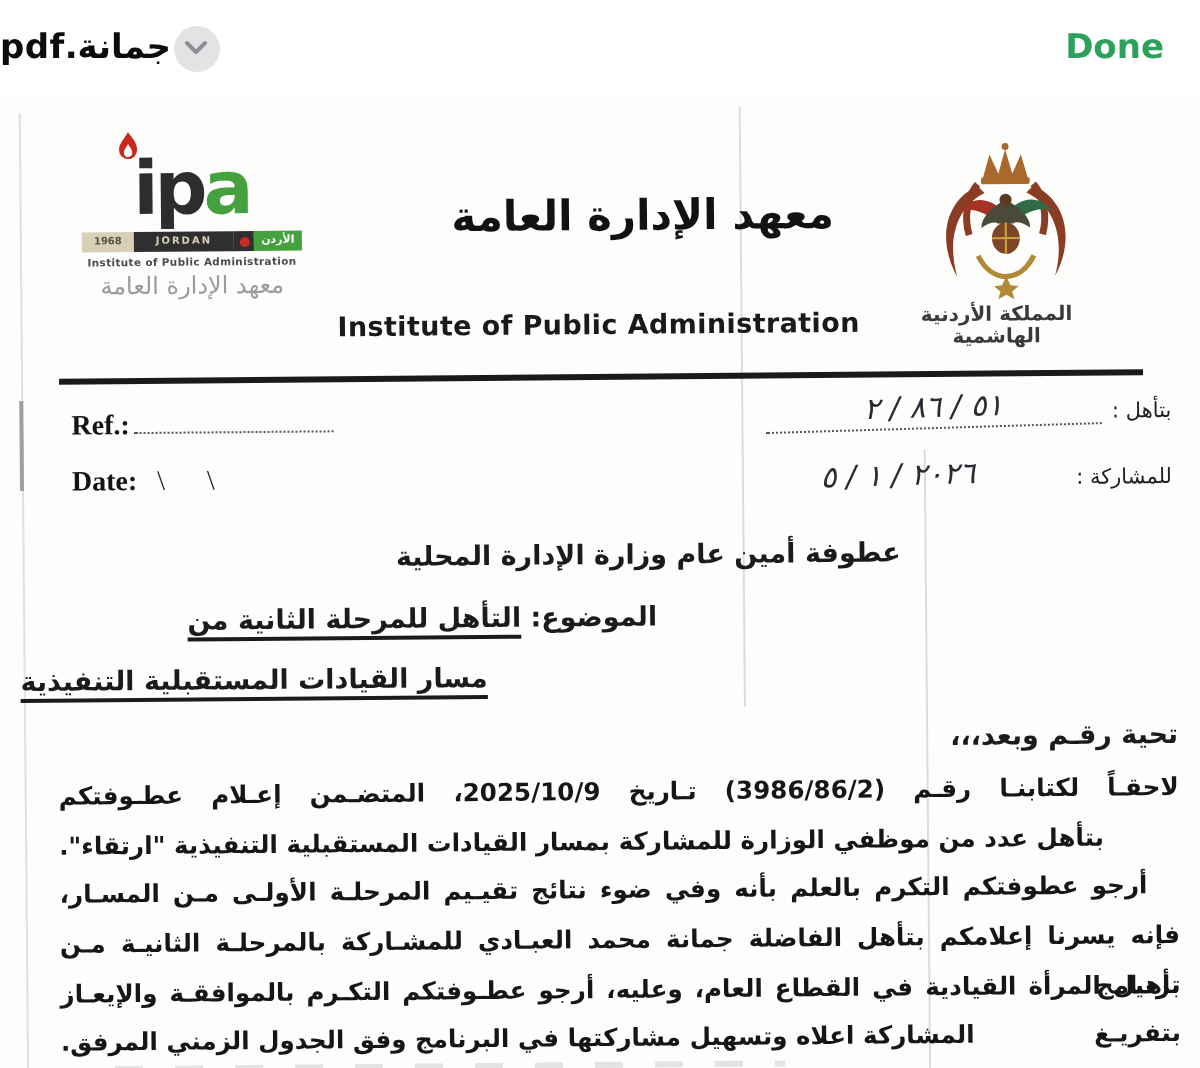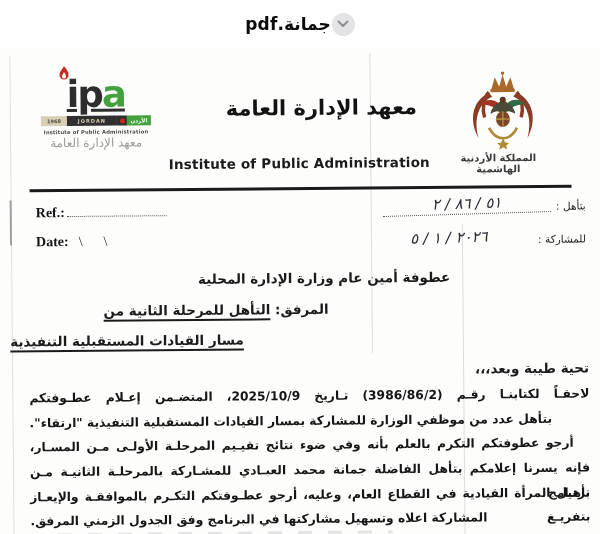--- a/index.html
+++ b/index.html
@@ -4,21 +4,21 @@
 <style>
   html,body{margin:0;padding:0;}
   body{width:600px;height:534px;overflow:hidden;background:#fff;
        font-family:"DejaVu Sans",sans-serif;}
   .screen{position:relative;width:600px;height:534px;background:#fcfcfc;overflow:hidden;}
 
   
   .navbar{position:absolute;top:0;left:0;right:0;height:48px;background:#ffffff;
           border-bottom:1px solid #e4e4e6;}
   .nav-center{position:absolute;left:0;right:0;top:0;height:48px;
-              display:flex;align-items:center;justify-content:center;gap:1px;}
+              display:flex;align-items:center;justify-content:flex-start;gap:1px;}
   .nav-title{font-size:17px;font-weight:bold;color:#0c0c0d;letter-spacing:.2px;}
   .chev-btn{width:23px;height:23px;border-radius:50%;background:#e3e3e6;border:none;
             display:flex;align-items:center;justify-content:center;padding:0;cursor:pointer;}
   .done{position:absolute;right:18px;top:0;height:48px;background:none;border:none;
         font-family:"DejaVu Sans",sans-serif;font-size:17px;font-weight:bold;
         color:#2da05c;cursor:pointer;padding:0;}
 
   
   .page{position:absolute;top:48px;left:0;right:0;bottom:0;background:#fdfdfc;overflow:hidden;}
   .letter{position:absolute;inset:0;transform:rotate(-0.5deg);transform-origin:50% 40%;
@@ -30,21 +30,21 @@
   .vline.b{left:462px;top:178px;bottom:-6px;}
   .vline.c{left:11px;top:6px;bottom:-6px;background:#e0e0e0;}
   .vline.d{left:10px;top:150px;height:45px;background:#9f9f9f;width:2px;}
   .smudge{position:absolute;left:55px;right:210px;bottom:0;height:3px;
           background:repeating-linear-gradient(90deg,#d8d8d8 0 14px,transparent 14px 30px);
           opacity:.7;}
 
   
   .ipa{position:absolute;left:42px;top:28px;width:110px;text-align:center;}
   .ipa-word{position:relative;font-weight:bold;font-size:37px;line-height:34px;
-            letter-spacing:-2px;color:#2d2d2d;text-decoration:underline;}
+            letter-spacing:-2px;color:#2d2d2d;}
   .ipa-word .green{color:#44a13d;}
   .ipa-flame{position:absolute;left:17px;top:-12px;}
   .ipa-band{display:flex;height:10px;margin-top:4px;font-size:5px;font-weight:bold;
             line-height:10px;}
   .ipa-band .y{background:#d9cfb6;color:#55503f;flex:0 0 26px;}
   .ipa-band .j{background:#2f2f2f;color:#d9cfb6;flex:1;letter-spacing:1px;}
   .ipa-band .dot{background:#2f2f2f;flex:0 0 10px;display:flex;align-items:center;justify-content:center;}
   .ipa-band .dot i{width:5px;height:5px;border-radius:50%;background:#c92b20;display:block;}
   .ipa-band .ar{background:#44a13d;color:#fff;flex:0 0 24px;font-size:5.5px;}
   .ipa-en{font-size:5.2px;font-weight:bold;color:#4a4a4a;margin-top:3px;letter-spacing:.2px;}
@@ -103,20 +103,21 @@
 
   <header class="navbar">
     <div class="nav-center">
       <span class="nav-title" dir="rtl">جمانة.pdf</span>
       <button class="chev-btn">
         <svg width="12" height="8" viewBox="0 0 12 8">
           <polyline points="1.5,1.5 6,6 10.5,1.5" fill="none" stroke="#8e8e93" stroke-width="2" stroke-linecap="round" stroke-linejoin="round"></polyline>
         </svg>
       </button>
     </div>
+    <button class="done">Done</button>
   </header>
 
   <main class="page">
     <div class="letter">
 
       <div class="vline a"></div>
       <div class="vline b"></div>
       <div class="vline c"></div>
       <div class="vline d"></div>
       <div class="smudge"></div>
@@ -181,25 +182,25 @@
         <span class="hand hand-box">٥١ / ٨٦ / ٢</span>
       </div>
       <div class="meta-ar dat">
         <span class="meta-label">للمشاركة :</span>
         <span class="hand hand-box plain">٢٠٢٦ / ١ / ٥</span>
       </div>
 
       <div class="addressee">عطوفة أمين عام وزارة الإدارة المحلية</div>
 
       <div class="subject1">
-        <span>المرفق: </span><span class="u">التأهل للمرحلة الثانية من</span>
+        <span>الموضوع: </span><span class="u">التأهل للمرحلة الثانية من</span>
       </div>
       <div class="subject2 u">مسار القيادات المستقبلية التنفيذية</div>
 
-      <div class="greeting">تحية طيبة وبعد،،،</div>
+      <div class="greeting">تحية رقـم وبعد،،،</div>
 
       <div class="body-lines">
         <div class="bl">لاحقـاً لكتابنـا رقـم (3986/86/2) تـاريخ 2025/10/9، المتضـمن إعـلام عطـوفتكم</div>
         <div class="bl last">بتأهل عدد من موظفي الوزارة للمشاركة بمسار القيادات المستقبلية التنفيذية "ارتقاء".</div>
         <div class="bl ind">أرجو عطوفتكم التكرم بالعلم بأنه وفي ضوء نتائج تقيـيم المرحلـة الأولـى مـن المسـار،</div>
         <div class="bl"><span>فإنه يسرنا إعلامكم بتأهل الفاضلة </span><span>جمانة محمد العبـادي</span><span> للمشـاركة بالمرحلـة الثانيـة مـن برنـامج</span></div>
         <div class="bl">تأهيل المرأة القيادية في القطاع العام، وعليه، أرجو عطـوفتكم التكـرم بالموافقـة والإيعـاز بتفريـغ</div>
         <div class="bl last">المشاركة اعلاه وتسهيل مشاركتها في البرنامج وفق الجدول الزمني المرفق.</div>
       </div>
 

